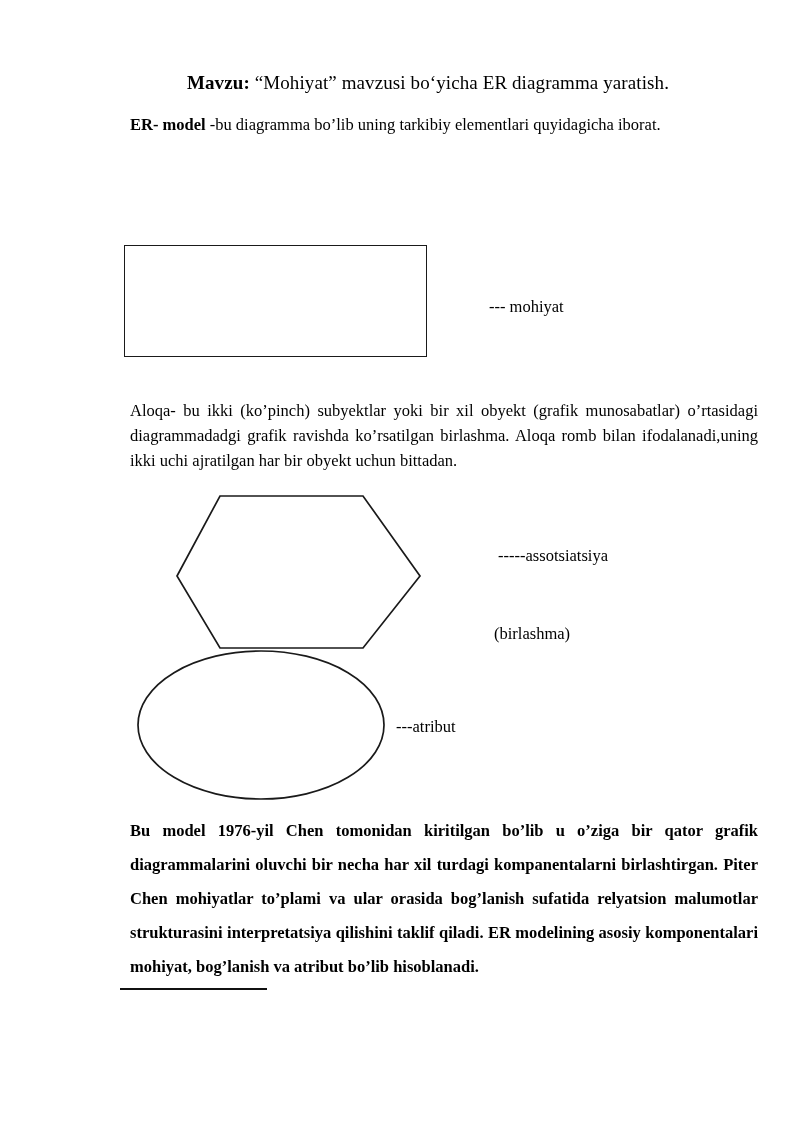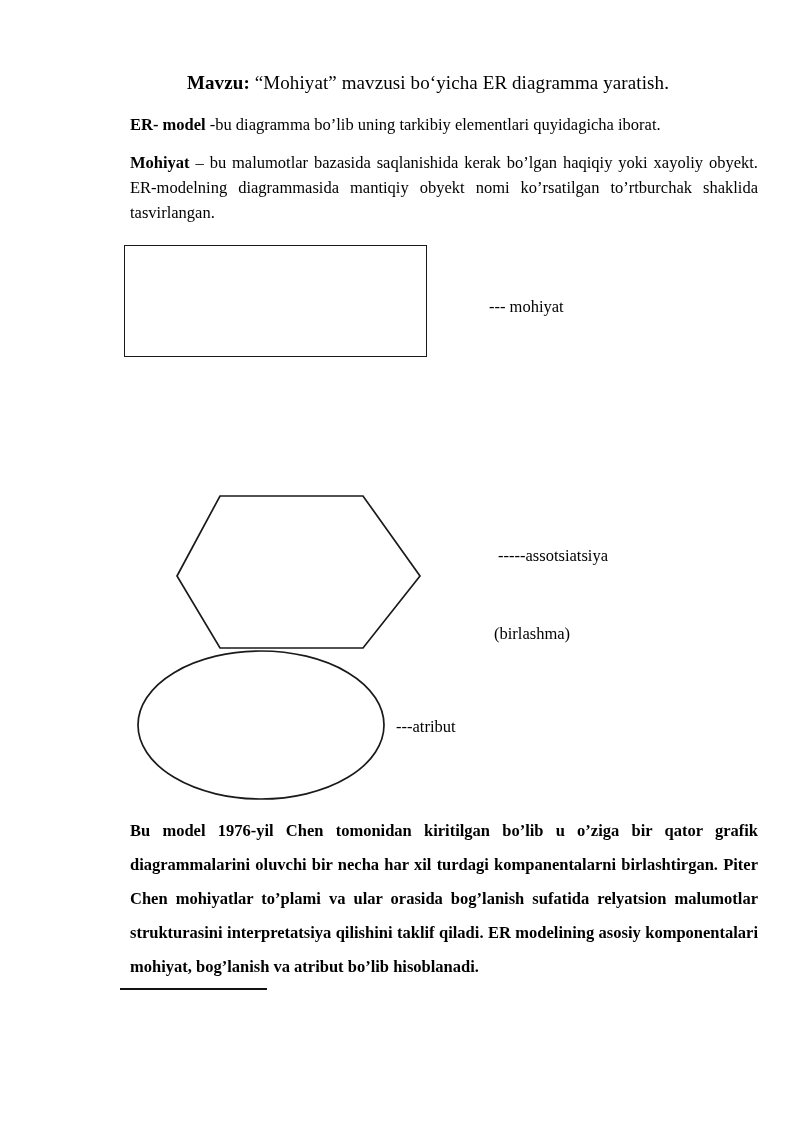--- a/index.html
+++ b/index.html
@@ -105,27 +105,27 @@
 <div id="page">
 
   <div class="title">
     <span class="b">Mavzu:</span><span> “Mohiyat” mavzusi boʻyicha ER diagramma yaratish.</span>
   </div>
 
   <div class="para p-ermodel">
     <span class="b">ER- model </span><span>-bu diagramma bo’lib uning tarkibiy elementlari quyidagicha iborat.</span>
   </div>
 
-  <div class="para p-mohiyat">
-    <span class="b">Mohiyat</span><span> – bu malumotlar bazasida saqlanishida kerak bo’lgan haqiqiy yoki xayoliy obyekt. ER-modelning diagrammasida mantiqiy obyekt nomi ko’rsatilgan to’rtburchak shaklida tasvirlangan.</span>
-  </div>
 
   <div class="rect-entity"></div>
   <div class="label lbl-mohiyat">--- mohiyat</div>
 
+  <div class="para p-aloqa">
+    <span>Aloqa- bu ikki (ko’pinch) subyektlar yoki bir xil obyekt (grafik munosabatlar) o’rtasidagi diagrammadadgi grafik ravishda ko’rsatilgan birlashma. Aloqa romb bilan ifodalanadi,uning ikki uchi ajratilgan har bir obyekt uchun bittadan.</span>
+  </div>
 
   <div class="hex-wrap">
     <svg width="320" height="166" viewBox="0 0 320 166" xmlns="http://www.w3.org/2000/svg">
       <polygon points="69,86 112,6 255,6 312,86 255,158 112,158" fill="#ffffff" stroke="#1a1a1a" stroke-width="1.7" stroke-linejoin="miter"></polygon>
     </svg>
   </div>
   <div class="label lbl-assotsiatsiya">-----assotsiatsiya</div>
   <div class="label lbl-birlashma">(birlashma)</div>
 
   <div class="ellipse-wrap">

